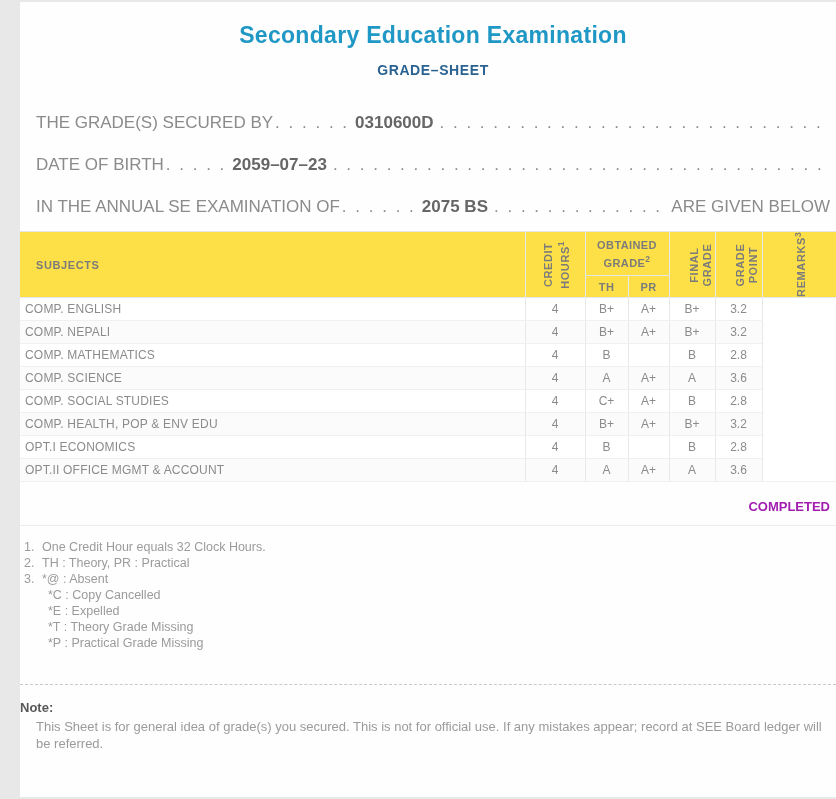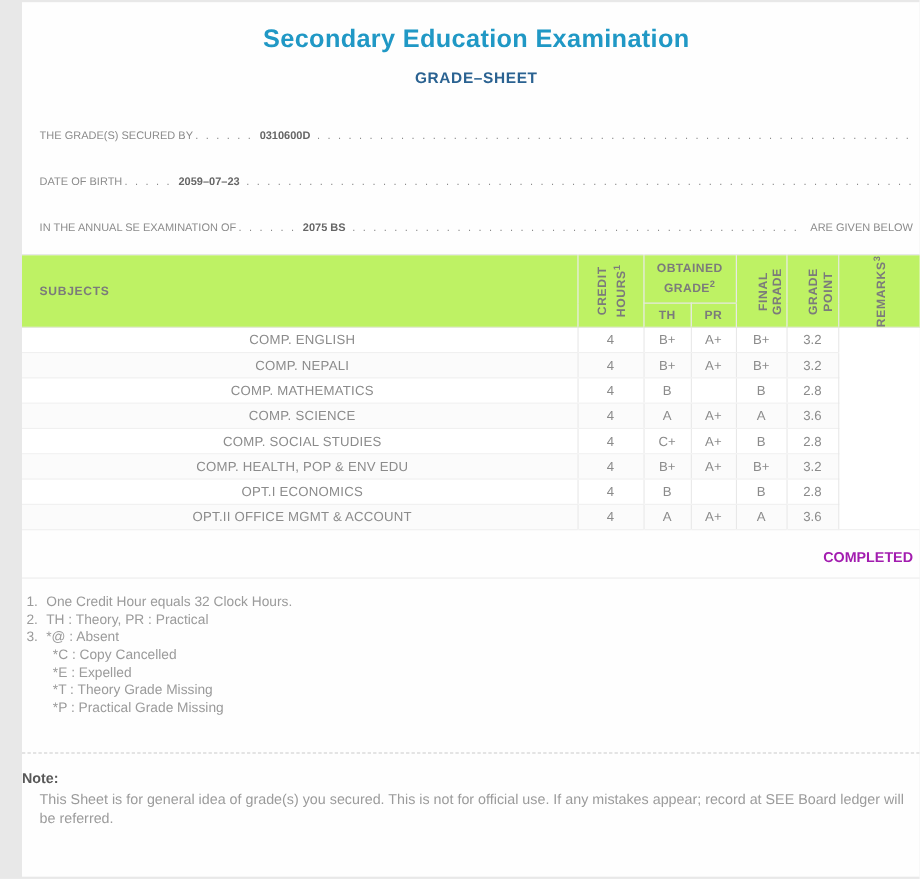--- a/index.html
+++ b/index.html
@@ -27,39 +27,39 @@
     margin-top:13px; text-align:center;
     font-size:14px; font-weight:bold; letter-spacing:0.6px;
     color:#2a6291;
   }
 
   
   .info { margin-top:24px; }
   .info-line {
     height:42px; display:flex; align-items:center;
     white-space:nowrap; overflow:hidden;
-    font-size:10px; color:#8b8b8b;
+    font-size:17px; color:#8b8b8b;
   }
   .info-line .dots { letter-spacing:2px; margin:0 2px; }
   .info-line .value { font-weight:bold; color:#666; margin:0 4px; }
   .info-line .fill {
     flex:1; overflow:hidden; letter-spacing:2px; margin-left:2px;
   }
   .info-line .suffix { margin-left:6px; }
 
   
   table {
     margin-top:3px;
     width:817px; table-layout:fixed; border-collapse:collapse;
     border-top:1px solid #e6e6e6;
     font-size:12px; color:#8b8b8b;
   }
   thead th {
     font-size:11px; font-weight:bold; color:#7b7b7b;
-    letter-spacing:0.6px; background:#bef264;
+    letter-spacing:0.6px; background:#fde047;
     border-bottom:1px solid #e6e6e6;
     vertical-align:middle; text-align:center;
   }
   th.subjects { text-align:left; padding-left:16px; height:66px; }
   th.obtained { height:44px; line-height:14px; letter-spacing:0.4px; }
   tr.sub-head th { height:22px; letter-spacing:0.4px; }
   th, td { border-left:1px solid #e8e8e8; }
   th.subjects, td.subject { border-left:none; }
   th.remarks-h, td.remarks-cell { border-right:1px solid #e8e8e8; }
   .rot {
@@ -67,21 +67,21 @@
     transform:rotate(-90deg); text-align:center; white-space:nowrap;
   }
   .rot-wide { width:72px; }
   sup { font-size:8.5px; }
 
   tbody td {
     height:23px; border-bottom:1px solid #f0f0f0;
     text-align:center; background:#fff;
   }
   tbody tr:nth-child(even) td { background:#fbfbfb; }
-  td.subject { text-align:center; padding-left:5px; letter-spacing:0.2px; }
+  td.subject { text-align:left; padding-left:5px; letter-spacing:0.2px; }
   td.remarks-cell { background:#fff !important; }
 
   
   .summary { margin-top:20px; text-align:right; padding-right:16px;
     font-size:13px; font-weight:bold; color:#888; }
   .summary .gpa-value { margin-left:4px; }
   .summary-status { margin-top:17px; text-align:right; padding-right:16px;
     font-size:13px; font-weight:bold; color:#a21caf; }
   .summary-sep { margin-top:11px; border-bottom:1px solid #ececec; }
 

